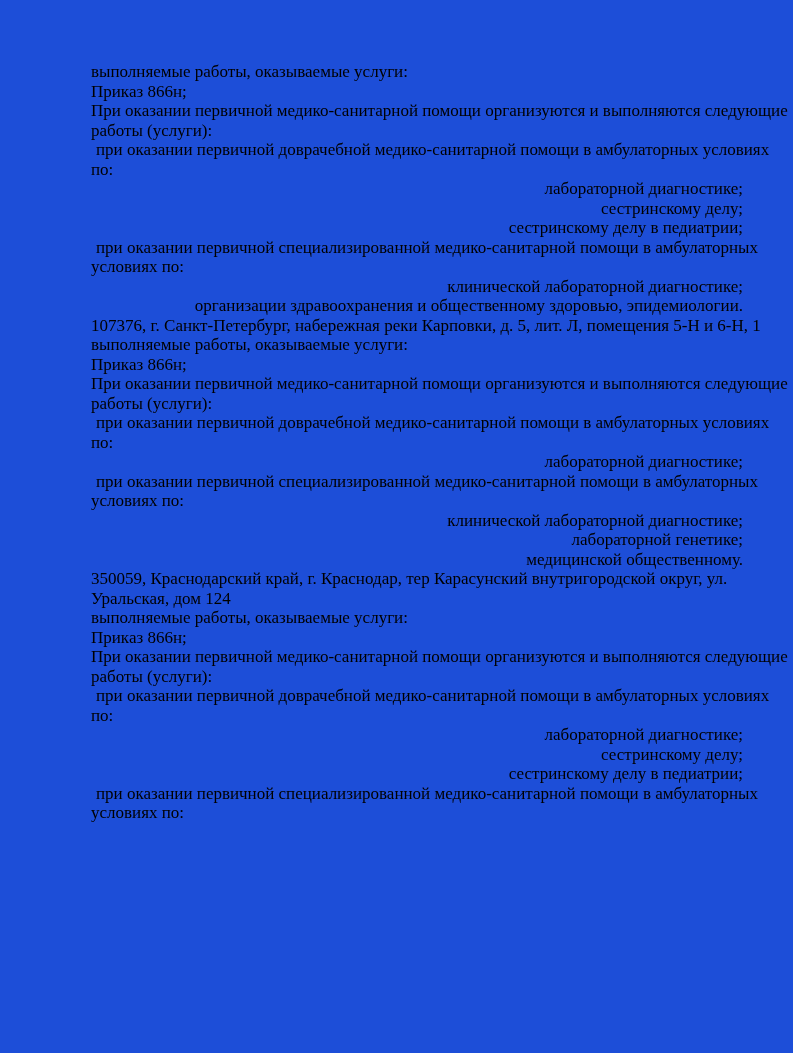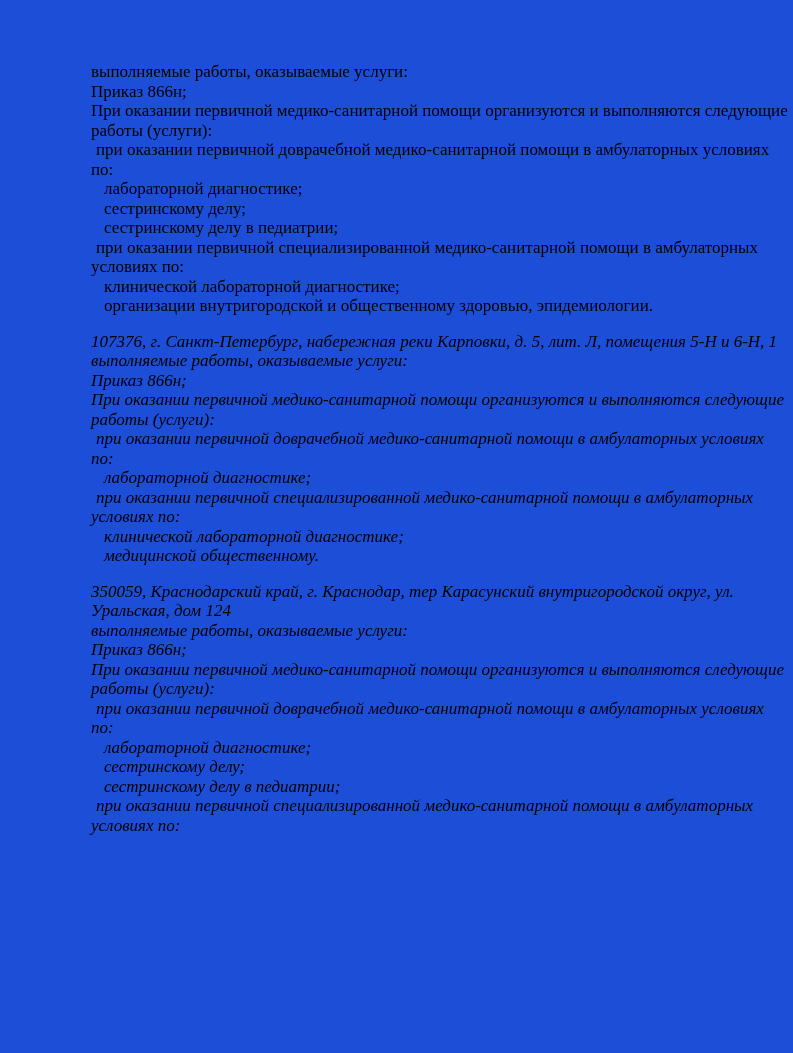--- a/index.html
+++ b/index.html
@@ -15,67 +15,66 @@
     overflow: hidden;
     box-sizing: border-box;
   }
   .content {
     padding: 62px 50px 0 91px;
   }
   .block {
     margin: 0;
   }
   .block + .block {
-    margin-top: 16px;
-    font-style: italic;
   }
   .line {
     font-family: "Liberation Serif", "DejaVu Serif", serif;
     font-size: 17px;
     line-height: 19.5px;
     color: #000000;
     white-space: nowrap;
   }
   .indent-0 { padding-left: 0; }
   .indent-1 { padding-left: 5px; }
-  .indent-2 { padding-left: 13px; }
+  .indent-2 { padding-left: 13px; text-align: right; }
 </style>
 </head>
 <body>
 
 <div class="page">
   <div class="content" id="doc-content">
 
   <div class="block">
         <div class="line indent-0">выполняемые работы, оказываемые услуги:</div>
         <div class="line indent-0">Приказ 866н;</div>
         <div class="line indent-0">При оказании первичной медико-санитарной помощи организуются и выполняются следующие</div>
         <div class="line indent-0">работы (услуги):</div>
         <div class="line indent-1">при оказании первичной доврачебной медико-санитарной помощи в амбулаторных условиях</div>
         <div class="line indent-0">по:</div>
         <div class="line indent-2">лабораторной диагностике;</div>
         <div class="line indent-2">сестринскому делу;</div>
         <div class="line indent-2">сестринскому делу в педиатрии;</div>
         <div class="line indent-1">при оказании первичной специализированной медико-санитарной помощи в амбулаторных</div>
         <div class="line indent-0">условиях по:</div>
         <div class="line indent-2">клинической лабораторной диагностике;</div>
-        <div class="line indent-2">организации внутригородской и общественному здоровью, эпидемиологии.</div>
+        <div class="line indent-2">организации здравоохранения и общественному здоровью, эпидемиологии.</div>
       </div>
       <div class="block">
         <div class="line indent-0">107376, г. Санкт-Петербург, набережная реки Карповки, д. 5, лит. Л, помещения 5-Н и 6-Н, 1</div>
         <div class="line indent-0">выполняемые работы, оказываемые услуги:</div>
         <div class="line indent-0">Приказ 866н;</div>
         <div class="line indent-0">При оказании первичной медико-санитарной помощи организуются и выполняются следующие</div>
         <div class="line indent-0">работы (услуги):</div>
         <div class="line indent-1">при оказании первичной доврачебной медико-санитарной помощи в амбулаторных условиях</div>
         <div class="line indent-0">по:</div>
         <div class="line indent-2">лабораторной диагностике;</div>
         <div class="line indent-1">при оказании первичной специализированной медико-санитарной помощи в амбулаторных</div>
         <div class="line indent-0">условиях по:</div>
         <div class="line indent-2">клинической лабораторной диагностике;</div>
+        <div class="line indent-2">лабораторной генетике;</div>
         <div class="line indent-2">медицинской общественному.</div>
       </div>
       <div class="block">
         <div class="line indent-0">350059, Краснодарский край, г. Краснодар, тер Карасунский внутригородской округ, ул.</div>
         <div class="line indent-0">Уральская, дом 124</div>
         <div class="line indent-0">выполняемые работы, оказываемые услуги:</div>
         <div class="line indent-0">Приказ 866н;</div>
         <div class="line indent-0">При оказании первичной медико-санитарной помощи организуются и выполняются следующие</div>
         <div class="line indent-0">работы (услуги):</div>
         <div class="line indent-1">при оказании первичной доврачебной медико-санитарной помощи в амбулаторных условиях</div>

